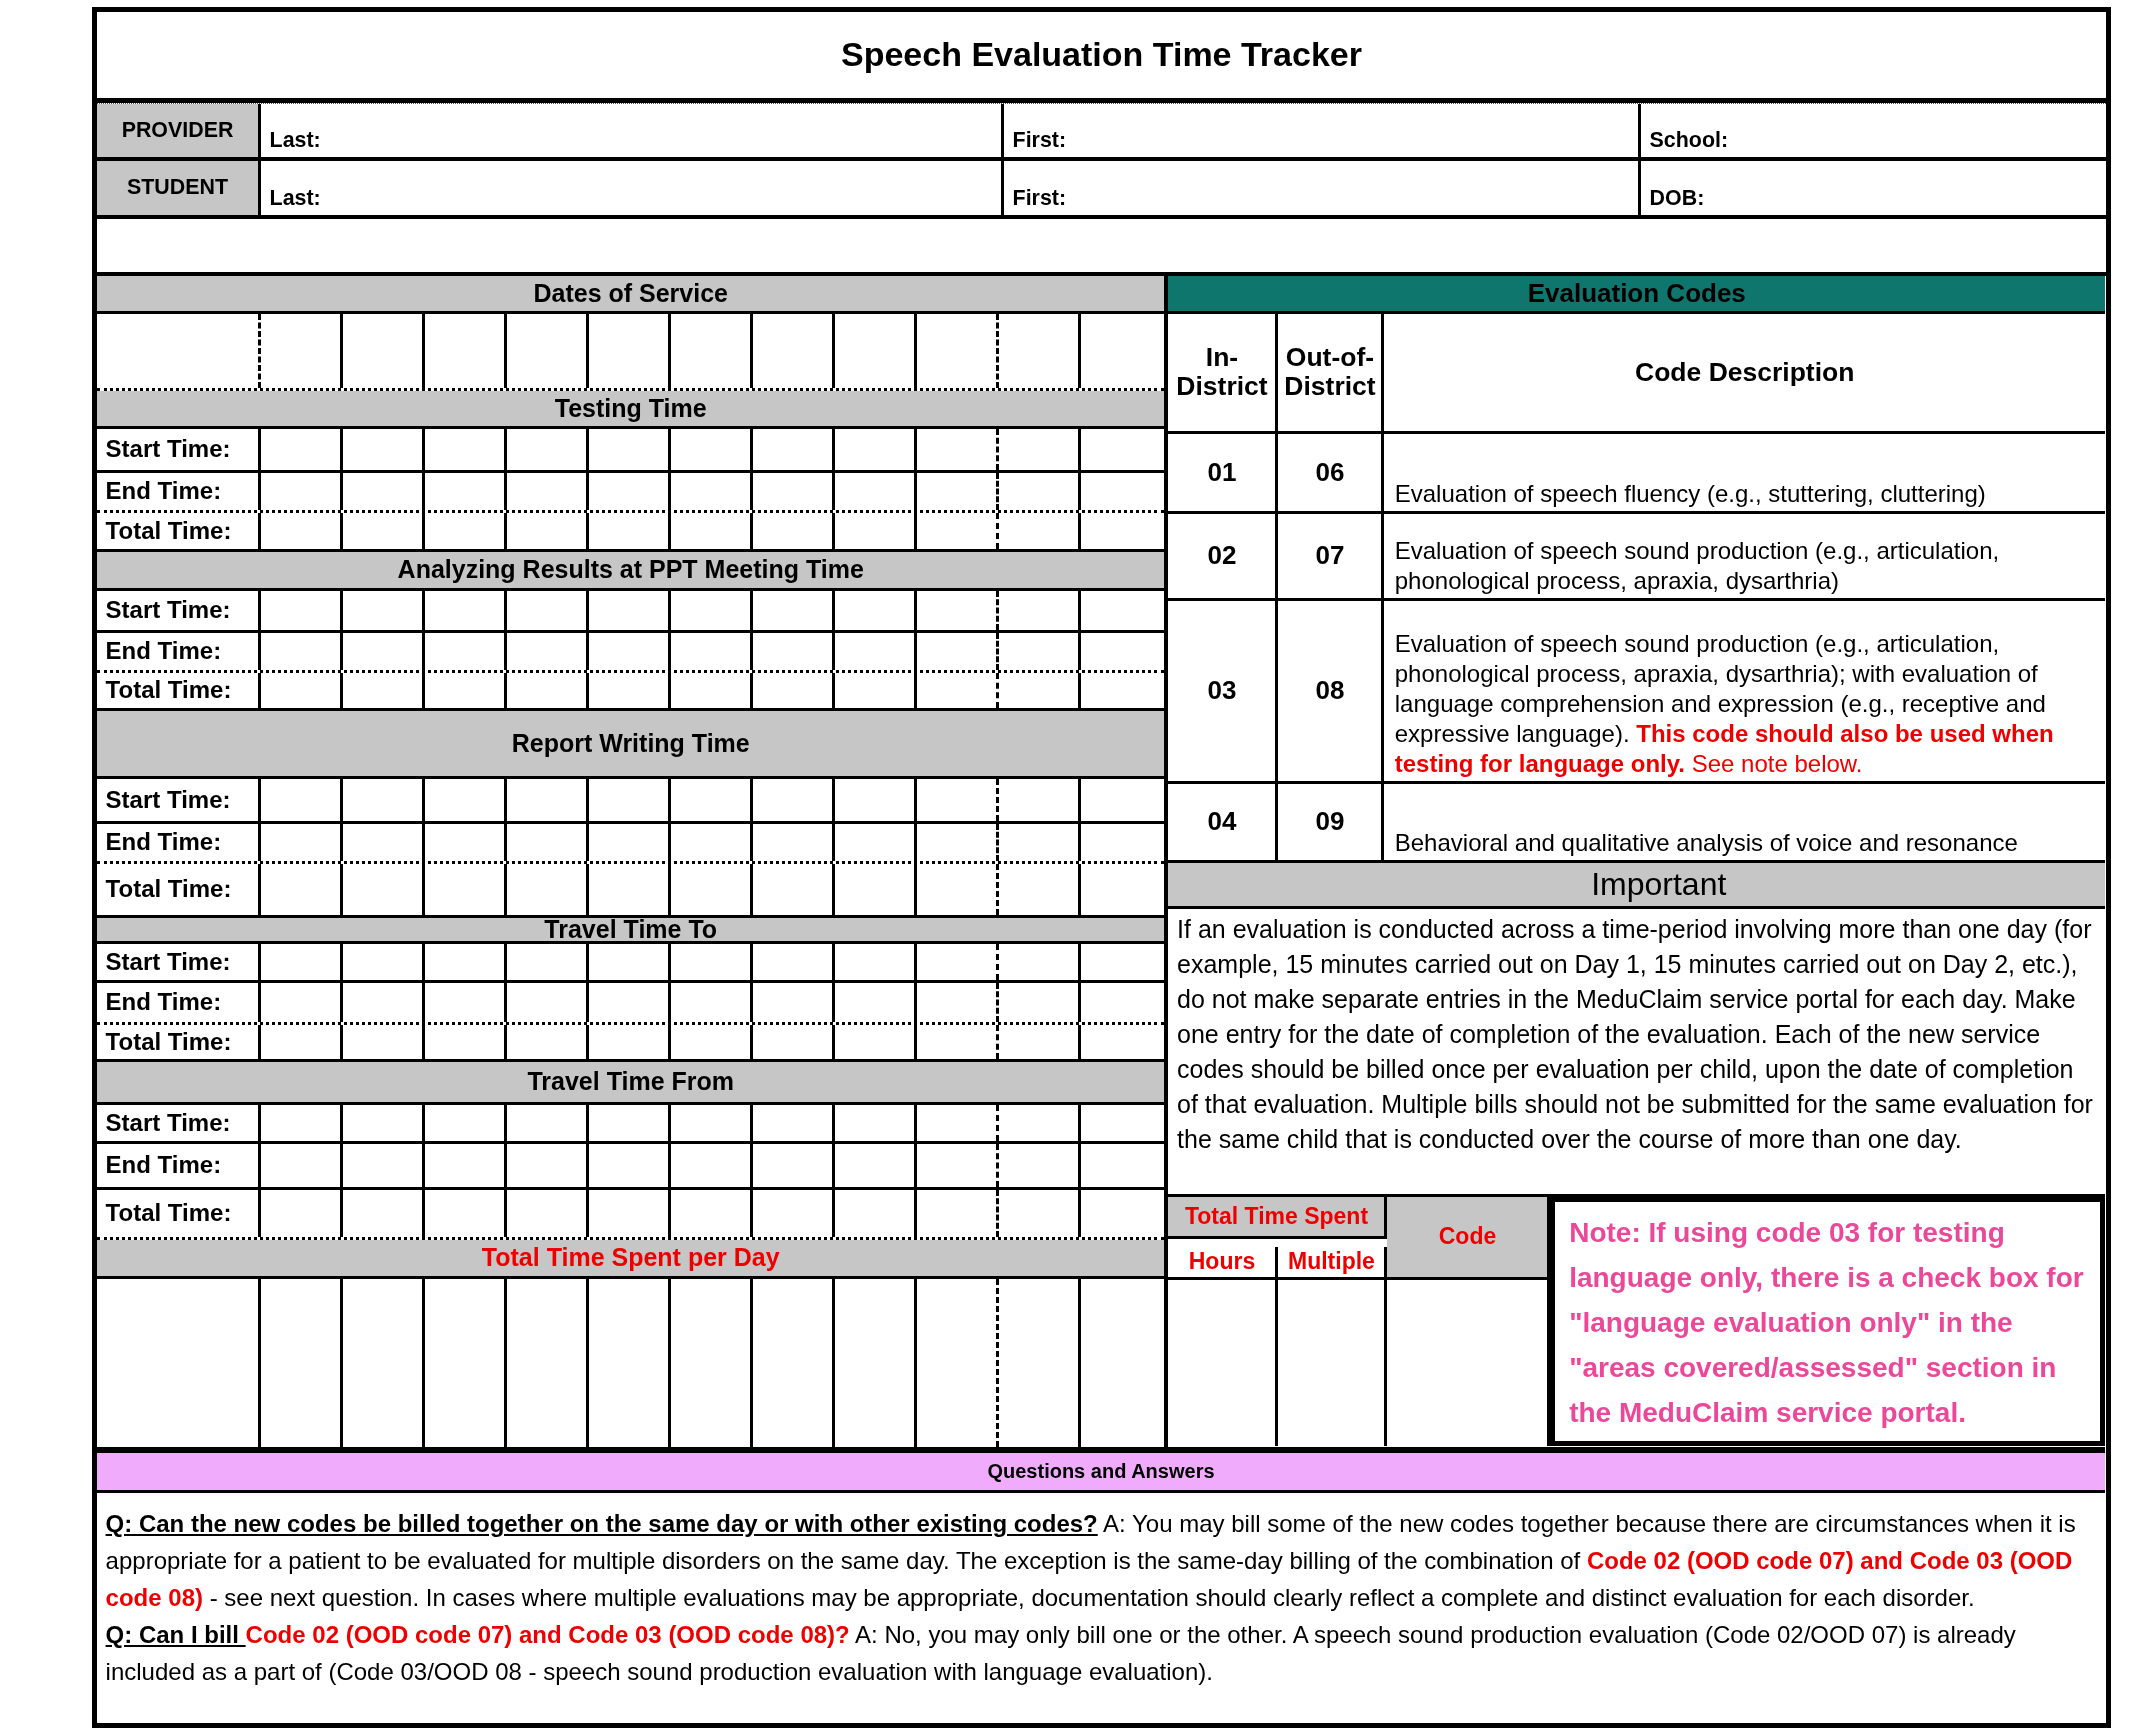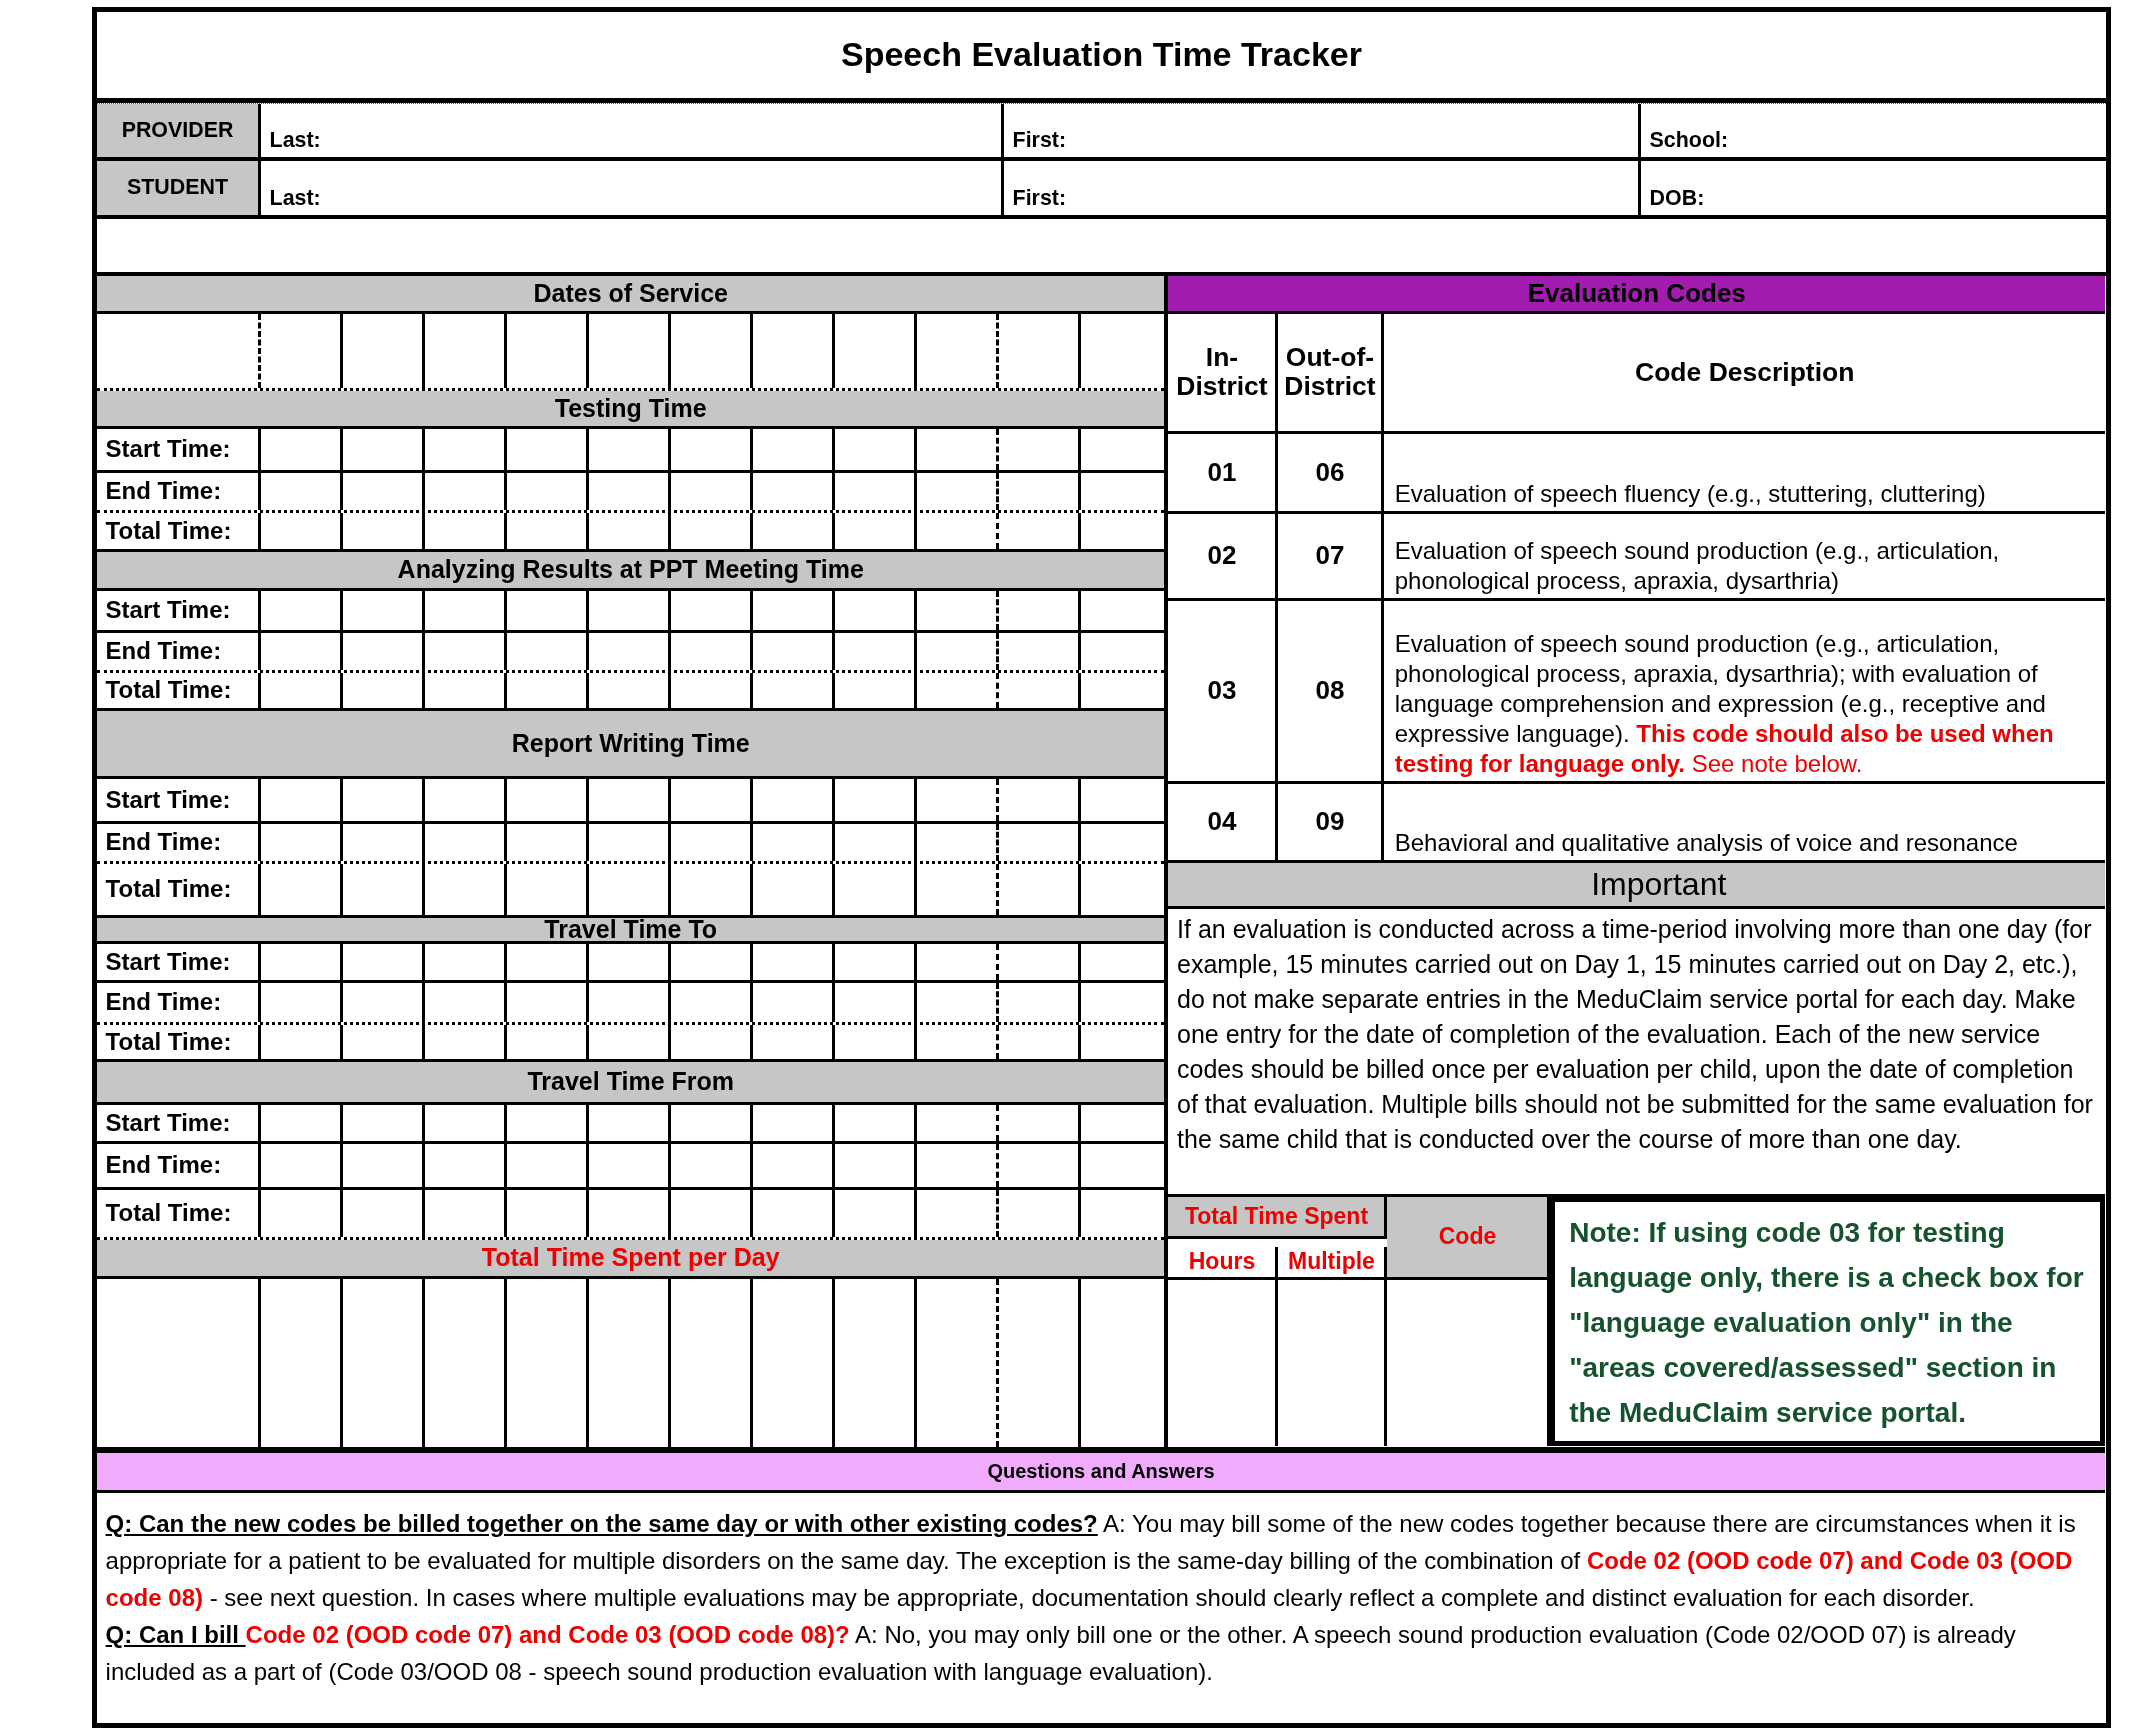--- a/index.html
+++ b/index.html
@@ -58,21 +58,21 @@
   }
   .lrow .cell { width:82px; border-right:3.4px solid #000; }
   .lrow > *:last-child { border-right:none; }
   .lrow > *:nth-child(10) { border-right-style:dashed; }
   .lrow.dotb { border-bottom-style:dotted; }
   .lrow .lbl.dashr { border-right-style:dashed; }
   .lrow.tall { flex:1 1 auto; border-bottom:none; }
 
   
   .eband {
-    height:38px; background:#a21caf; border-bottom:3.4px solid #000;
+    height:38px; background:#0f766e; border-bottom:3.4px solid #000;
     display:flex; align-items:center; justify-content:center;
     font-size:26px; font-weight:bold;
   }
   .ehdr { height:120px; display:flex; border-bottom:3.4px solid #000; }
   .ecol1 { width:110px; border-right:3.4px solid #000; }
   .ecol2 { width:106px; border-right:3.4px solid #000; word-wrap:break-word; word-break:break-word; }
   .ecol3 { flex:1; }
   .ehdr > div, .erow > .codecell {
     display:flex; align-items:center; justify-content:center; text-align:center;
     font-weight:bold; font-size:26.5px; line-height:29px;
@@ -116,21 +116,21 @@
   .code-col { width:163px; display:flex; flex-direction:column; border-right:3.4px solid #000; }
   .code-hdr {
     height:83px; background:#c6c6c6; border-bottom:3.4px solid #000;
     display:flex; align-items:center; justify-content:center;
     color:#ef0000; font-weight:bold; font-size:23px;
   }
   .code-cell { flex:1; }
   .note {
     flex:1; border:5.1px solid #000;
     padding:8.6px 13.7px 0 13.7px;
-    color:#14532d; font-weight:bold; font-size:28px; line-height:45px;
+    color:#ec4899; font-weight:bold; font-size:28px; line-height:45px;
   }
 
   
   .qa-band {
     position:absolute; top:1435px; left:0; width:2008px; height:46px;
     background:#f0abfc; border-top:6.8px solid #000; border-bottom:3.4px solid #000;
     display:flex; align-items:center; justify-content:center;
     font-size:20px; font-weight:bold;
   }
   .qa-text {

